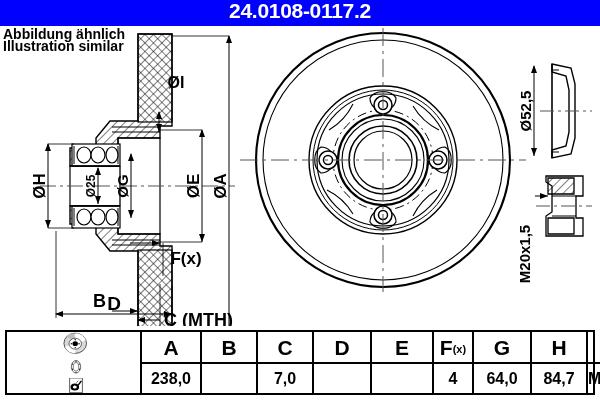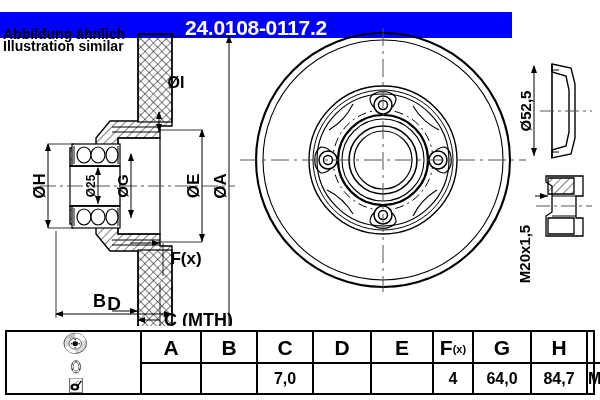--- a/index.html
+++ b/index.html
@@ -1,22 +1,22 @@
 <!DOCTYPE html>
 <html><head>
 <meta charset="utf-8">
 <style>
   html,body{margin:0;padding:0;background:#fff;}
   body{width:600px;height:400px;overflow:hidden;
        font-family:"Liberation Sans", sans-serif;-webkit-font-smoothing:antialiased;}
   #root{position:relative;width:600px;height:400px;background:#fff;}
 
   
-  .header{position:absolute;left:0;top:12px;width:512px;height:26px;
-          background:#0000ff;display:flex;align-items:flex-end;justify-content:center;gap:26px;}
+  .header{position:absolute;left:0;top:0;width:600px;height:26px;
+          background:#0000ff;display:flex;align-items:flex-start;justify-content:center;gap:26px;}
   .header .t{color:#fff;font-size:21px;font-weight:bold;letter-spacing:-.3px;line-height:1;}
 
   
   .note{position:absolute;left:3px;top:29px;font-size:14px;font-weight:bold;
         color:#000;line-height:11.5px;}
 
   
   .canvas{position:absolute;left:0;top:26px;width:600px;height:300px;}
   .canvas svg{display:block;}
 
@@ -299,20 +299,21 @@
       <svg width="32" height="38" viewBox="0 0 32 38">
         <rect x="0" y="0" width="32" height="38" fill="#fff" stroke="#000" stroke-width="1.6"></rect>
         <ellipse cx="13" cy="23" rx="11" ry="9" fill="#000"></ellipse>
         <ellipse cx="13" cy="23" rx="5" ry="4" fill="#fff"></ellipse>
         <path d="M20,17 L29,6 L31,9 L23,19 Z" fill="#000"></path>
         <path d="M17,12 L22,7" stroke="#000" stroke-width="1.6"></path>
       </svg>
     </div>
   <div class="cell" style="flex: 0 0 60px;">
         <div class="hd">A</div>
+        <div class="vl">238,0</div>
       </div>
       <div class="cell" style="flex: 0 0 56px;">
         <div class="hd">B</div>
       </div>
       <div class="cell" style="flex: 0 0 56px;">
         <div class="hd">C</div>
         <div class="vl">7,0</div>
       </div>
       <div class="cell" style="flex: 0 0 58px;">
         <div class="hd">D</div>

